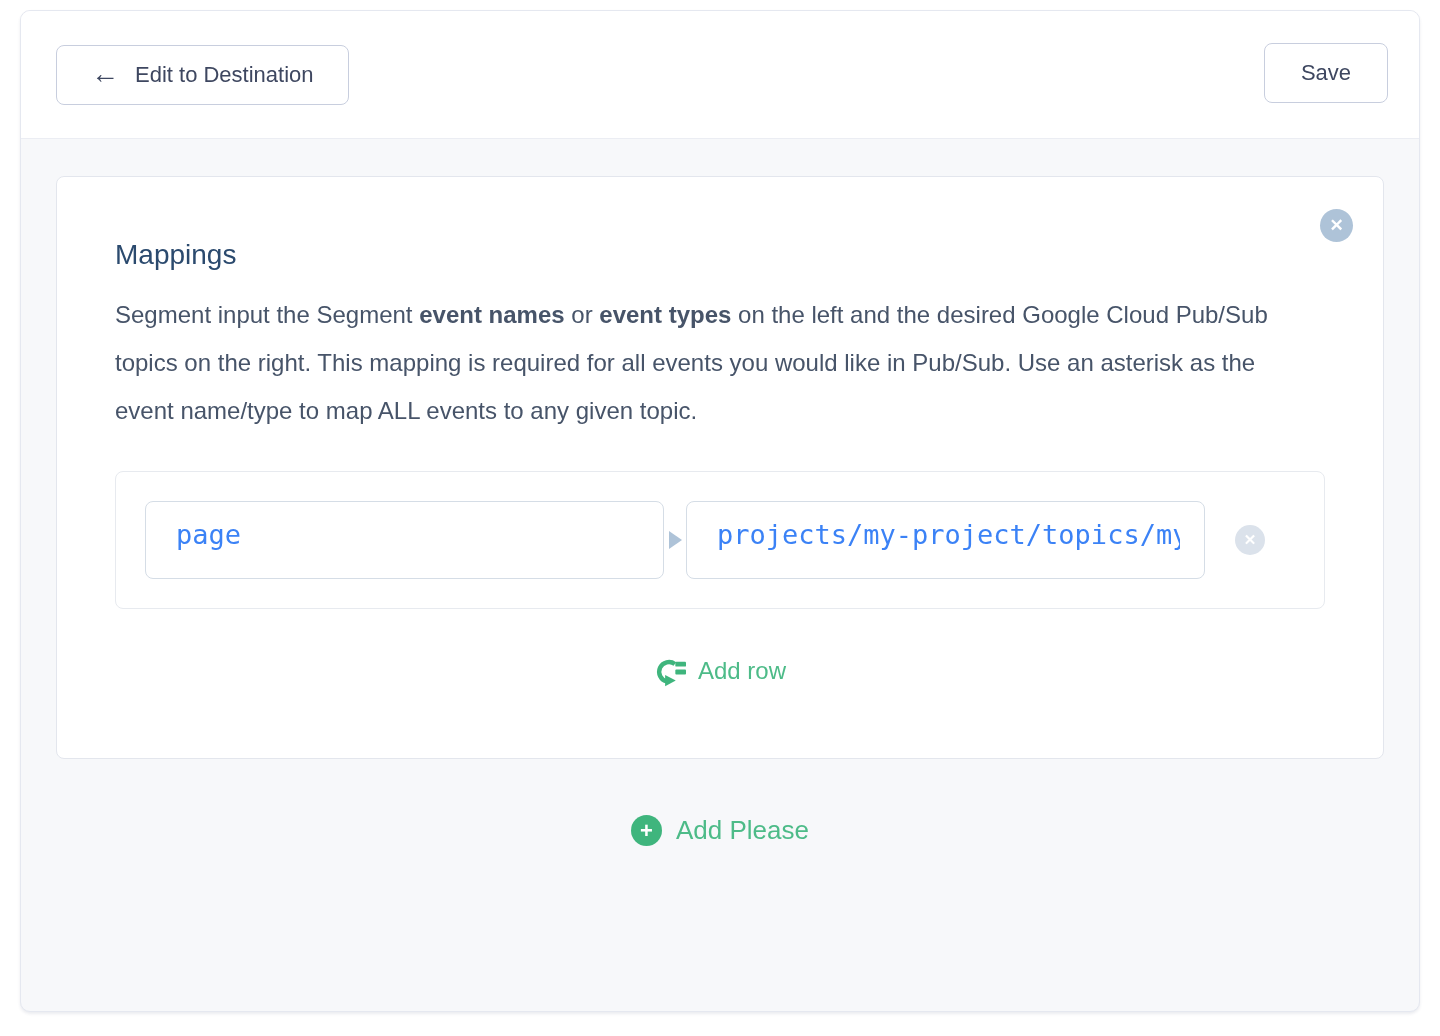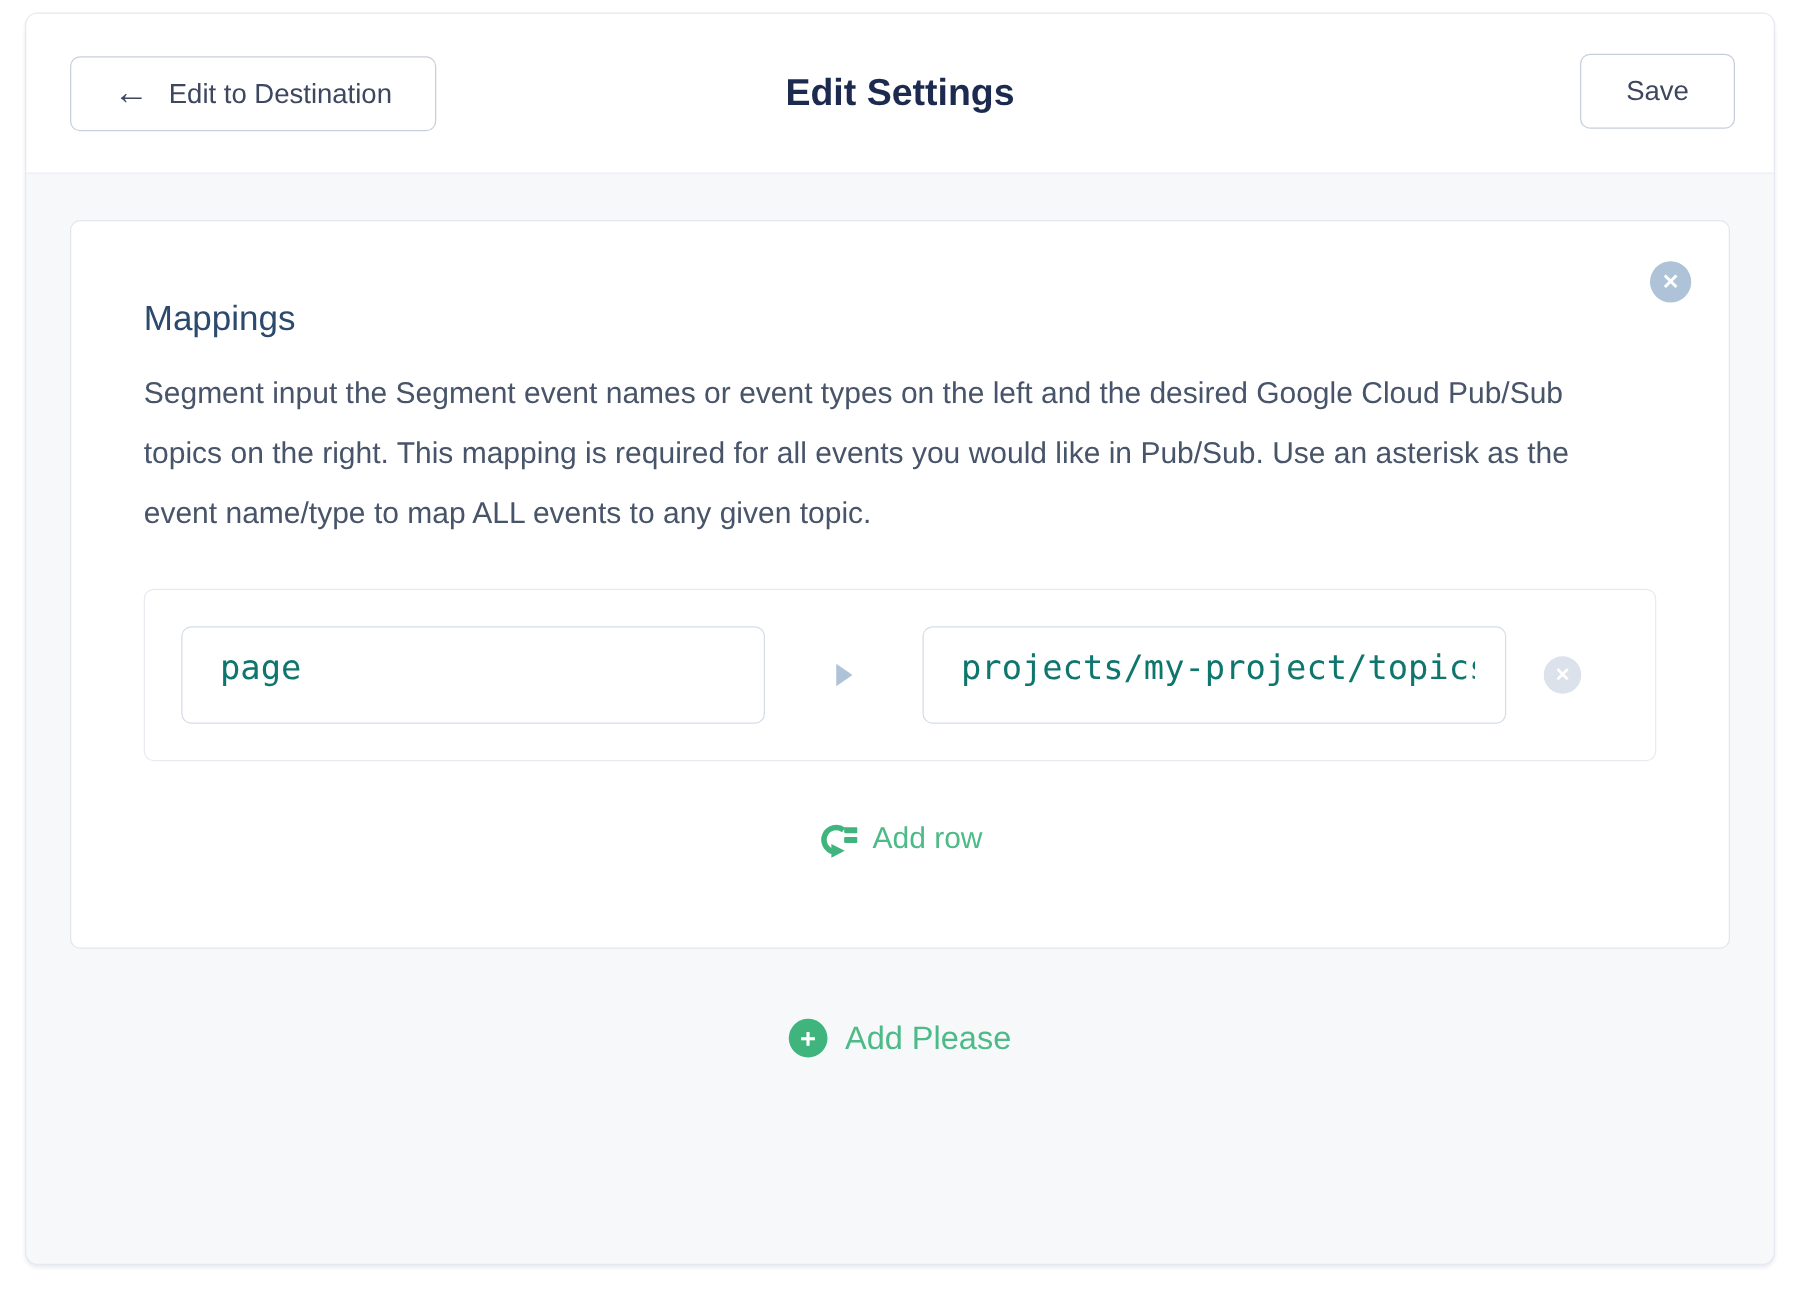--- a/index.html
+++ b/index.html
@@ -45,30 +45,30 @@
     position:absolute; top:32px; right:30px; width:33px; height:33px;
     border-radius:50%; background:#aec3d8; color:#ffffff;
     display:flex; align-items:center; justify-content:center;
     font-size:17px; font-weight:700; cursor:pointer;
   }
   .card-title{ font-size:28px; font-weight:500; color:#2b4a6e; }
   .card-desc{
     margin-top:20px; font-size:24px; line-height:48px; color:#475469;
     max-width:1160px;
   }
-  .card-desc b{ font-weight:400; }
+  .card-desc b{ font-weight:700; }
 
   .map-row{
     margin-top:36px; height:138px; border:1px solid #e7eaef; border-radius:8px;
     background:#ffffff; display:flex; align-items:center; padding:0 29px;
   }
   .map-input{
-    width:467px; height:78px; border:1px solid #d5dde6; border-radius:8px;
+    width:519px; height:78px; border:1px solid #d5dde6; border-radius:8px;
     background:#ffffff; padding:0 24px 12px 30px;
-    font-family:"DejaVu Sans Mono", monospace; font-size:27px; color:#0f766e;
+    font-family:"DejaVu Sans Mono", monospace; font-size:27px; color:#3b82f6;
     outline:none; white-space:nowrap; overflow:hidden;
   }
   .row-arrow-wrap{ flex:1; display:flex; align-items:center; justify-content:center; }
   .row-arrow{
     width:0; height:0;
     border-top:9px solid transparent; border-bottom:9px solid transparent;
     border-left:13px solid #aec3d8;
   }
   .row-close-wrap{ width:90px; display:flex; align-items:center; justify-content:center; }
   .row-close{
@@ -95,21 +95,20 @@
 </head>
 <body>
 
 <div class="app-frame">
 
   <div class="header">
     <button class="btn back-btn">
       <span class="back-arrow">←</span>
       <span>Edit to Destination</span>
     </button>
-    <div class="header-title">Edit Settings</div>
     <button class="btn save-btn">
       <span>Save</span>
     </button>
   </div>
 
   <div class="body">
 
     <div class="card">
       <div class="card-close">
         <span>✕</span>

